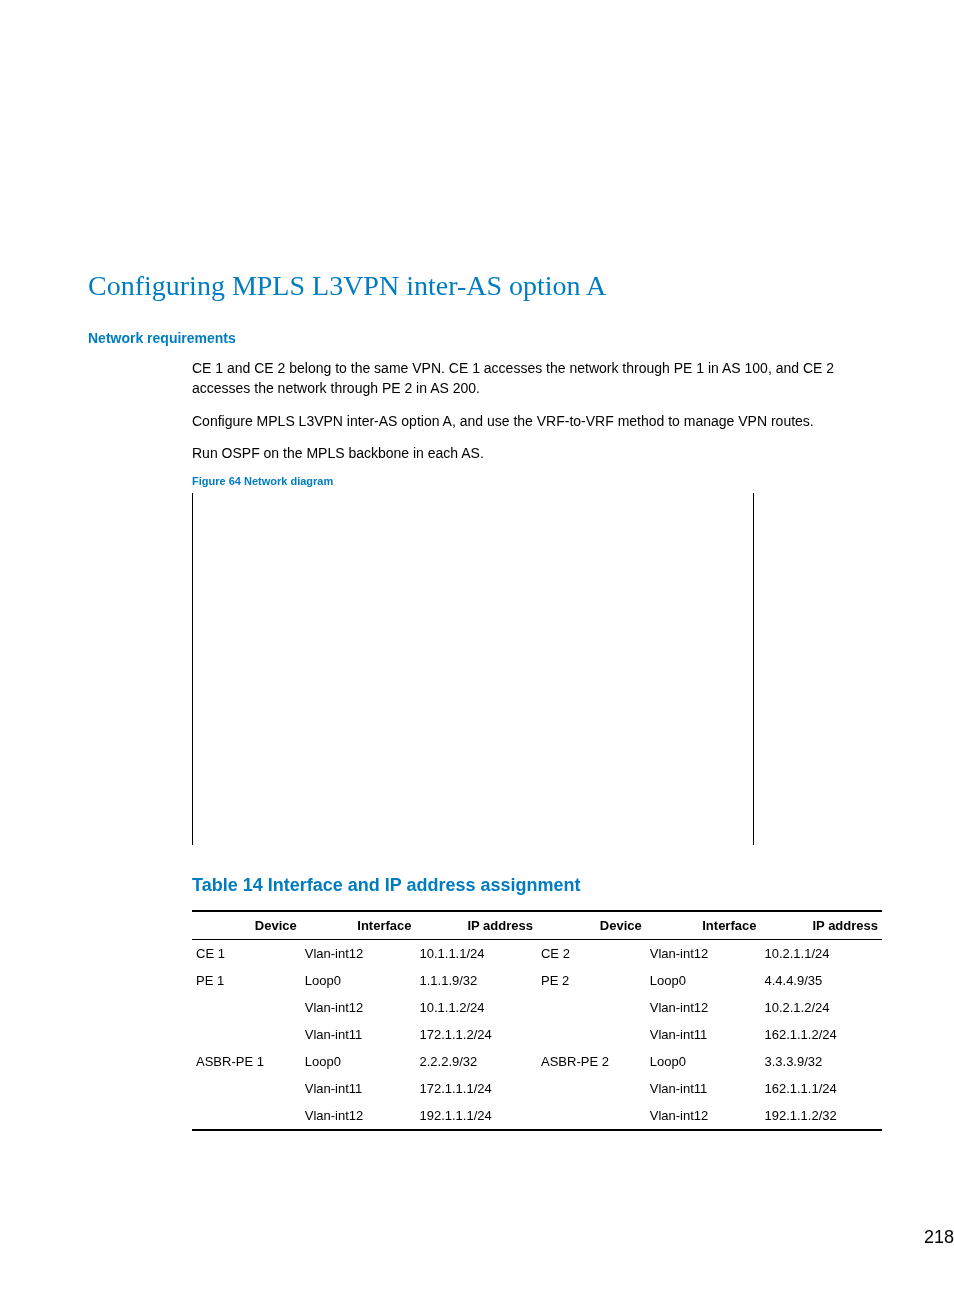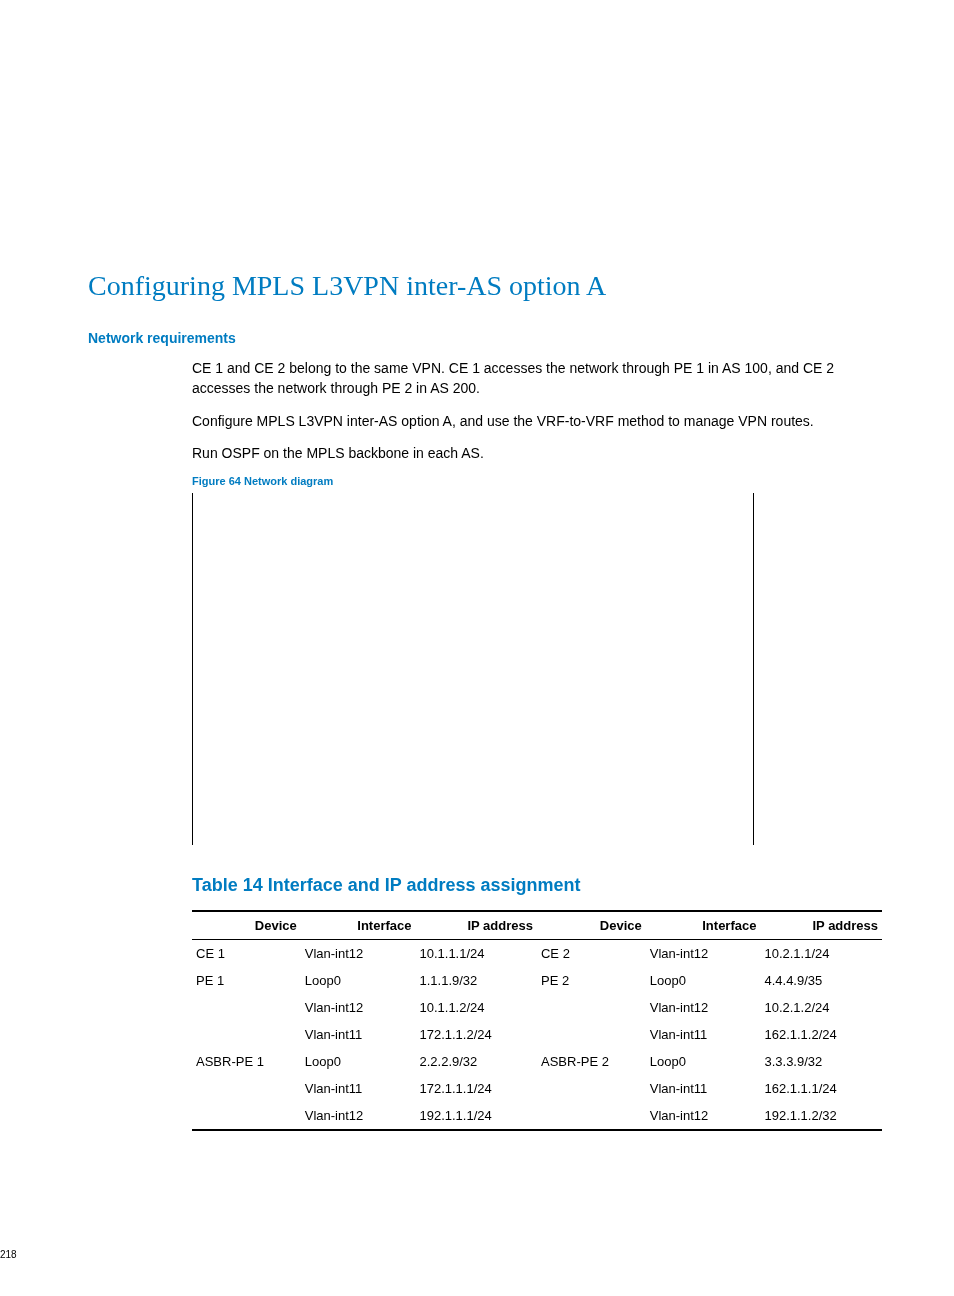--- a/index.html
+++ b/index.html
@@ -73,25 +73,25 @@
     vertical-align: top;
   }
   tbody tr.lastrow td {
     border-bottom: 2px solid #000;
   }
   .col-device { width: 110px; }
   .col-intf   { width: 115px; }
   .col-ip     { width: 120px; }
   .page-num {
     position: absolute;
-    bottom: 36px;
+    bottom: 48px;
     left: 0;
     width: 100%;
-    text-align: left;
-    font-size: 10px;
+    text-align: right;
+    font-size: 18px;
   }
 </style>
 </head>
 <body>
 
 <div class="page">
 
   <h1 class="h1">Configuring MPLS L3VPN inter-AS option A</h1>
 
   <h2 class="h2">Network requirements</h2>

